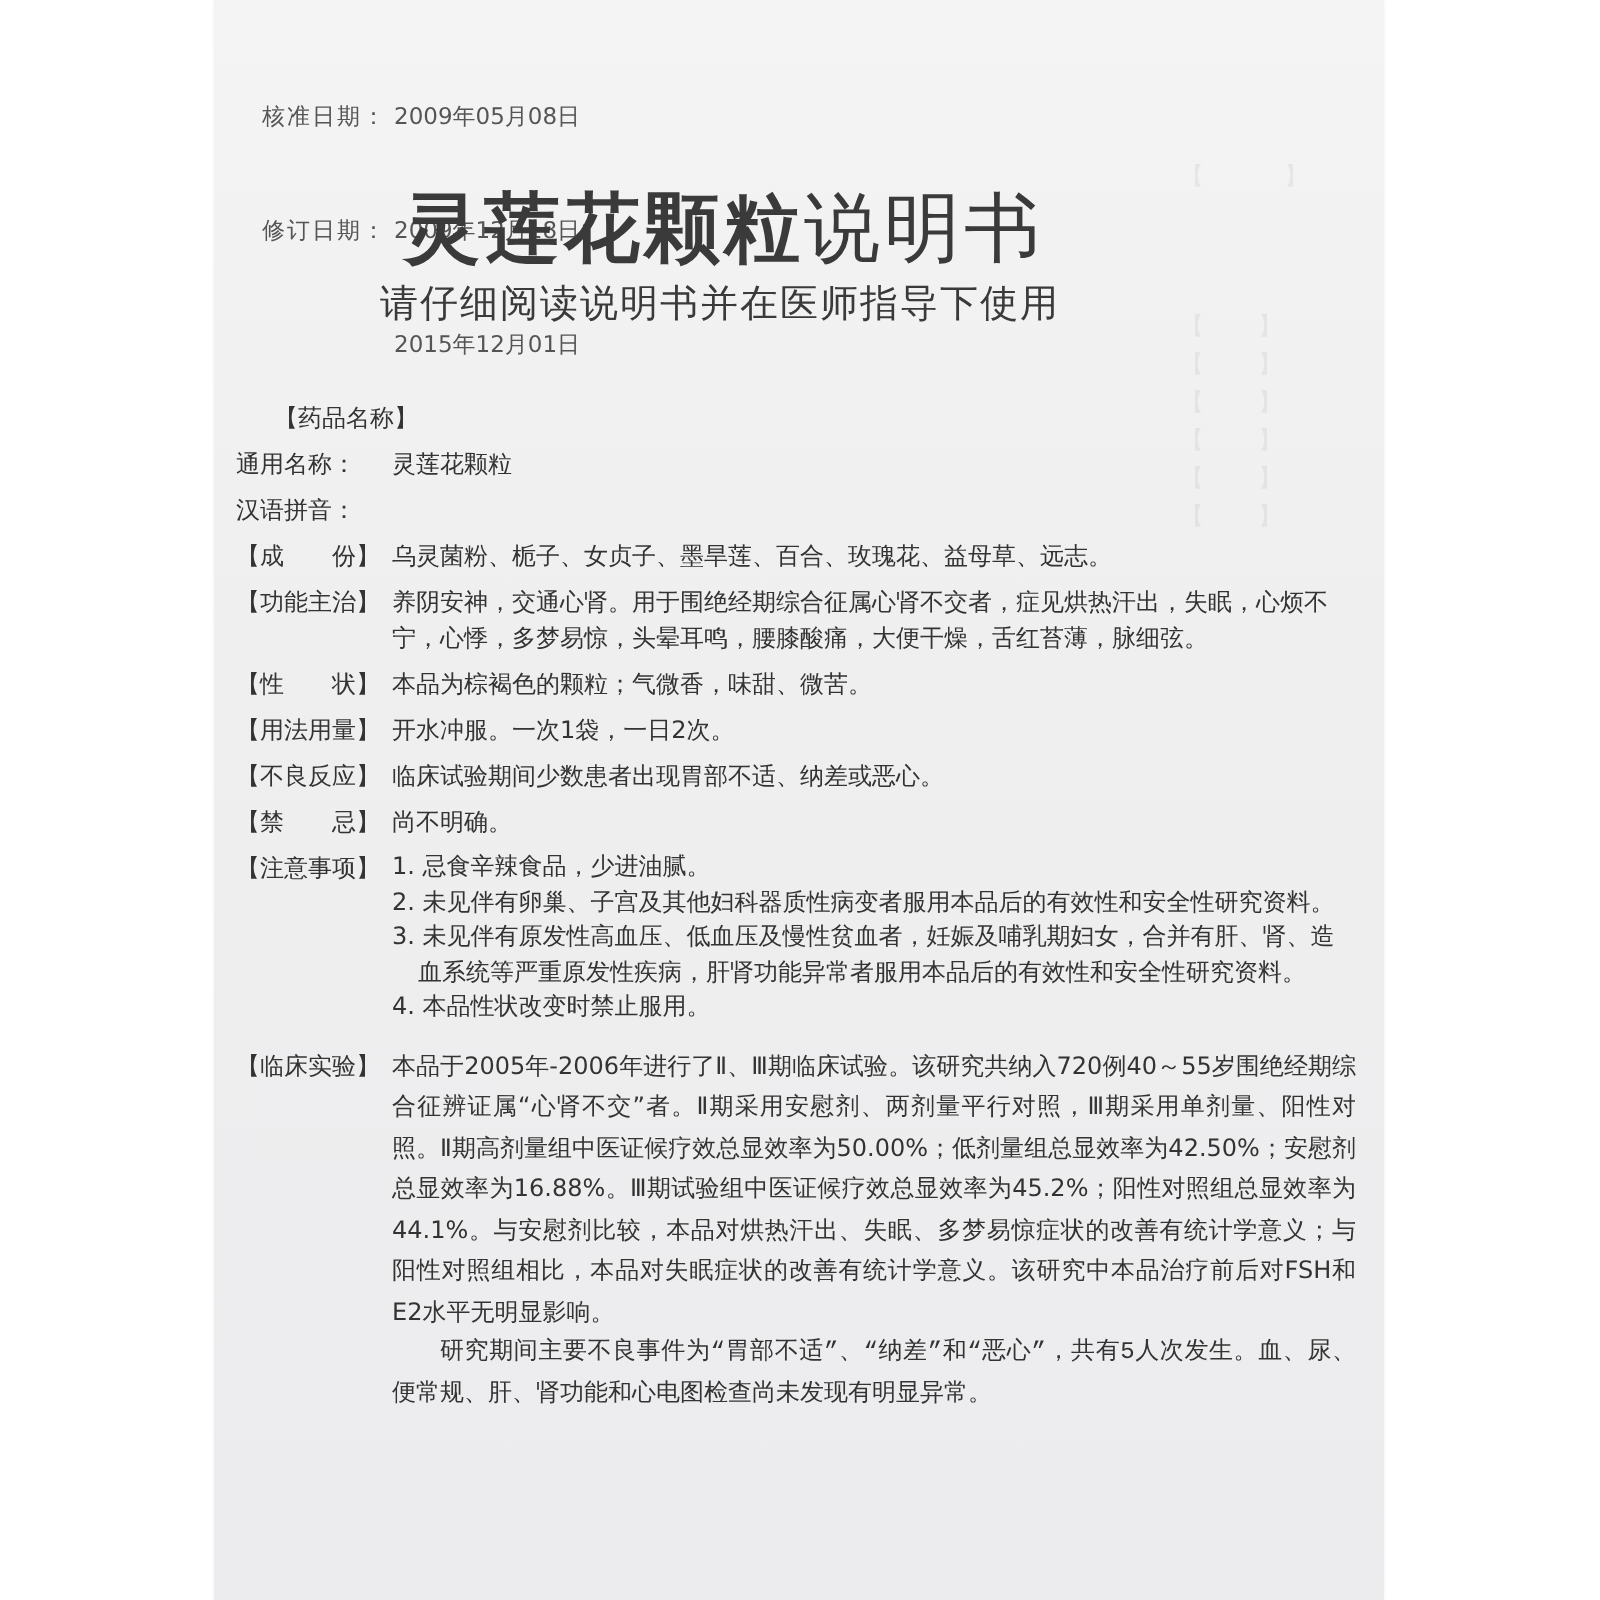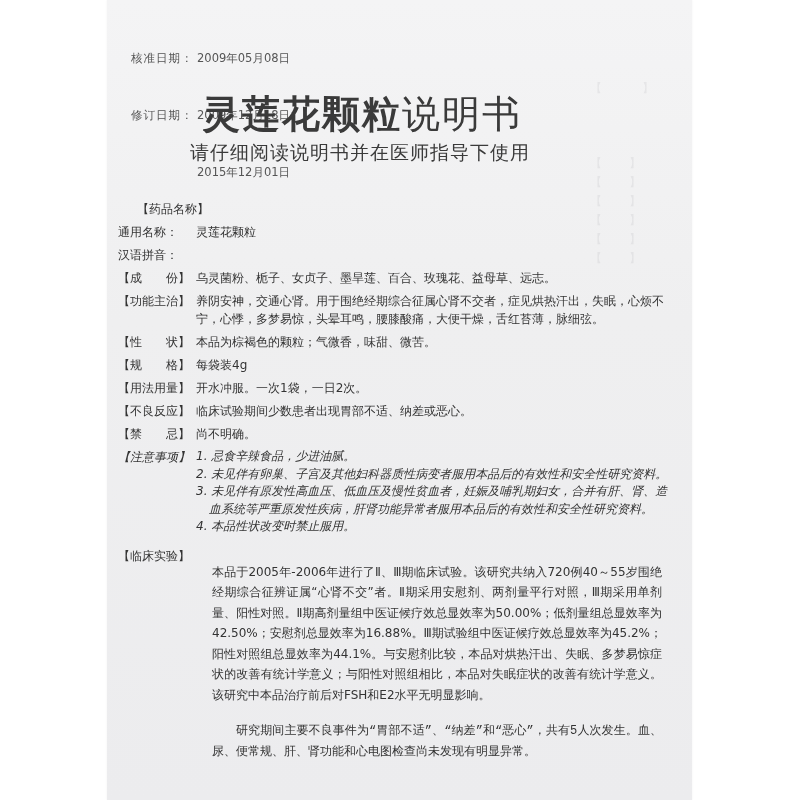--- a/index.html
+++ b/index.html
@@ -39,21 +39,21 @@
       text-align: center; font-size: 19px; line-height: 24px; color: #3a3a3a;
       letter-spacing: 1px;
     }
     .body {
       position: absolute; left: 118px; top: 200px; width: 560px;
       font-size: 12px; color: #333;
     }
     .sec { display: flex; margin-bottom: 5px; }
     .sec .label { width: 78px; flex: none; line-height: 18px; white-space: pre; }
     .sec .content { flex: 1; line-height: 18px; }
-    .sec .content p { margin: 16px; }
+    .sec .content p { margin: 0; }
     .header-only { line-height: 18px; margin-bottom: 5px; margin-left: 19px; }
     .notes li { list-style: none; padding-left: 13px; text-indent: -13px; line-height: 17.5px; }
     .notes { margin: 0; padding: 0; }
     .clinical p { margin: 0; line-height: 20.5px; text-align: justify; }
     .clinical p.indent { text-indent: 2em; font-family: Liberation Mono, monospace; }
   </style>
 </head>
 <body>
 
 <div class="paper"></div>
@@ -101,36 +101,32 @@
   </div>
   <div class="sec">
     <span class="label">【功能主治】</span>
     <span class="content">养阴安神，交通心肾。用于围绝经期综合征属心肾不交者，症见烘热汗出，失眠，心烦不宁，心悸，多梦易惊，头晕耳鸣，腰膝酸痛，大便干燥，舌红苔薄，脉细弦。</span>
   </div>
   <div class="sec">
     <span class="label">【性　　状】</span>
     <span class="content">本品为棕褐色的颗粒；气微香，味甜、微苦。</span>
   </div>
   <div class="sec">
-    <span class="label">【规　　格】</span>
-    <span class="content">每袋装4g</span>
-  </div>
-  <div class="sec">
     <span class="label">【用法用量】</span>
     <span class="content">开水冲服。一次1袋，一日2次。</span>
   </div>
   <div class="sec">
     <span class="label">【不良反应】</span>
     <span class="content">临床试验期间少数患者出现胃部不适、纳差或恶心。</span>
   </div>
   <div class="sec">
     <span class="label">【禁　　忌】</span>
     <span class="content">尚不明确。</span>
   </div>
-  <div class="sec" style="margin-bottom:10px;font-style:italic;">
+  <div class="sec" style="margin-bottom:10px;">
     <span class="label">【注意事项】</span>
     <ul class="content notes">
       <li>1. 忌食辛辣食品，少进油腻。</li>
       <li>2. 未见伴有卵巢、子宫及其他妇科器质性病变者服用本品后的有效性和安全性研究资料。</li>
       <li>3. 未见伴有原发性高血压、低血压及慢性贫血者，妊娠及哺乳期妇女，合并有肝、肾、造血系统等严重原发性疾病，肝肾功能异常者服用本品后的有效性和安全性研究资料。</li>
       <li>4. 本品性状改变时禁止服用。</li>
     </ul>
   </div>
   <div class="sec clinical">
     <span class="label" style="line-height:20.5px;">【临床实验】</span>

